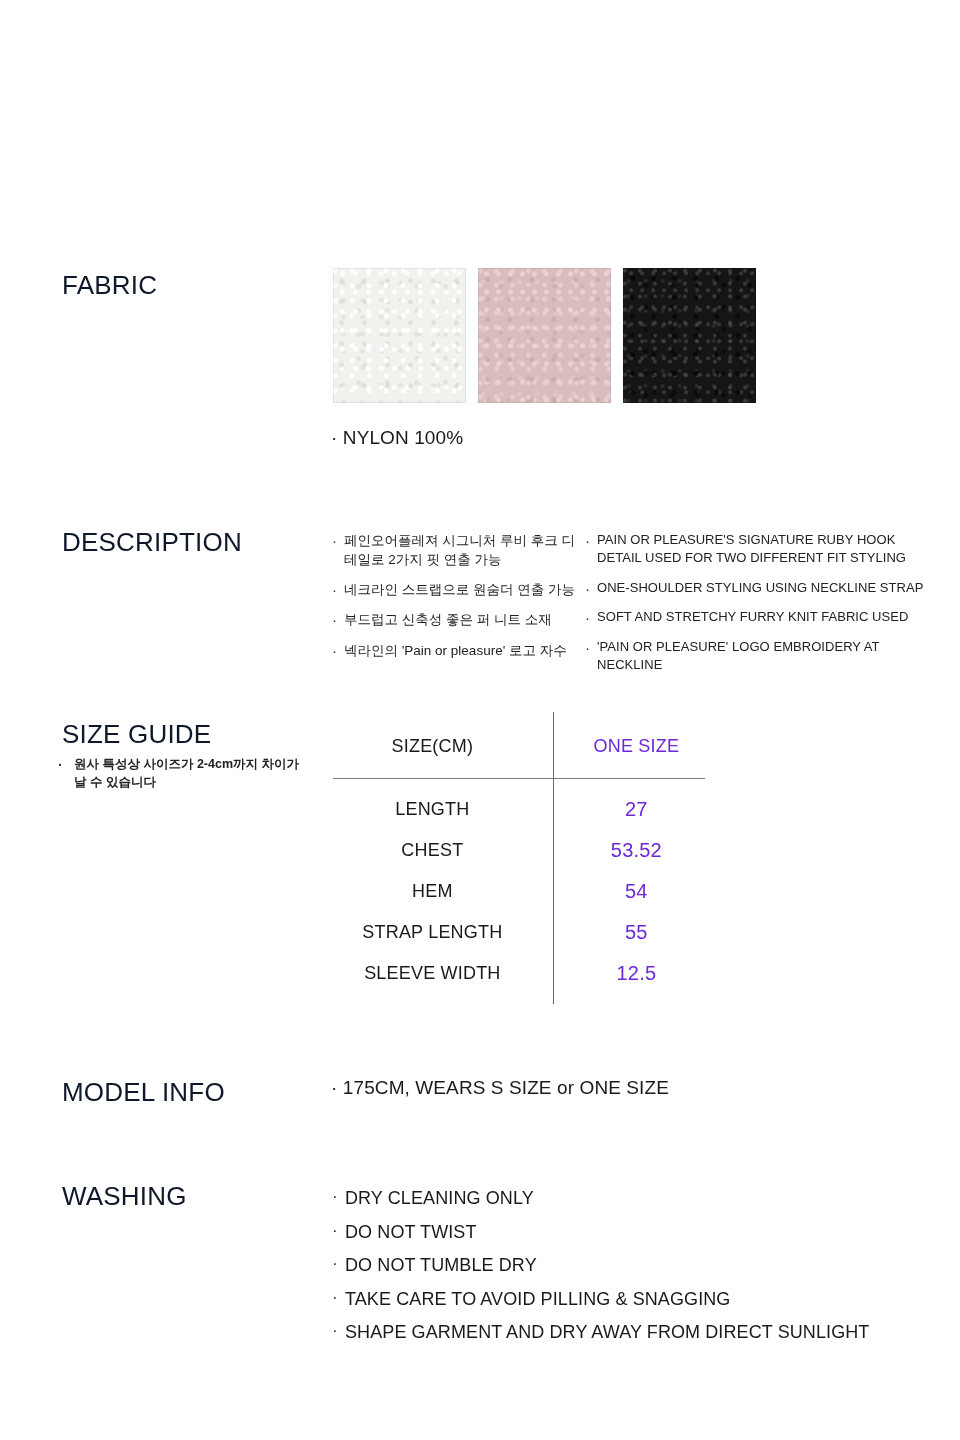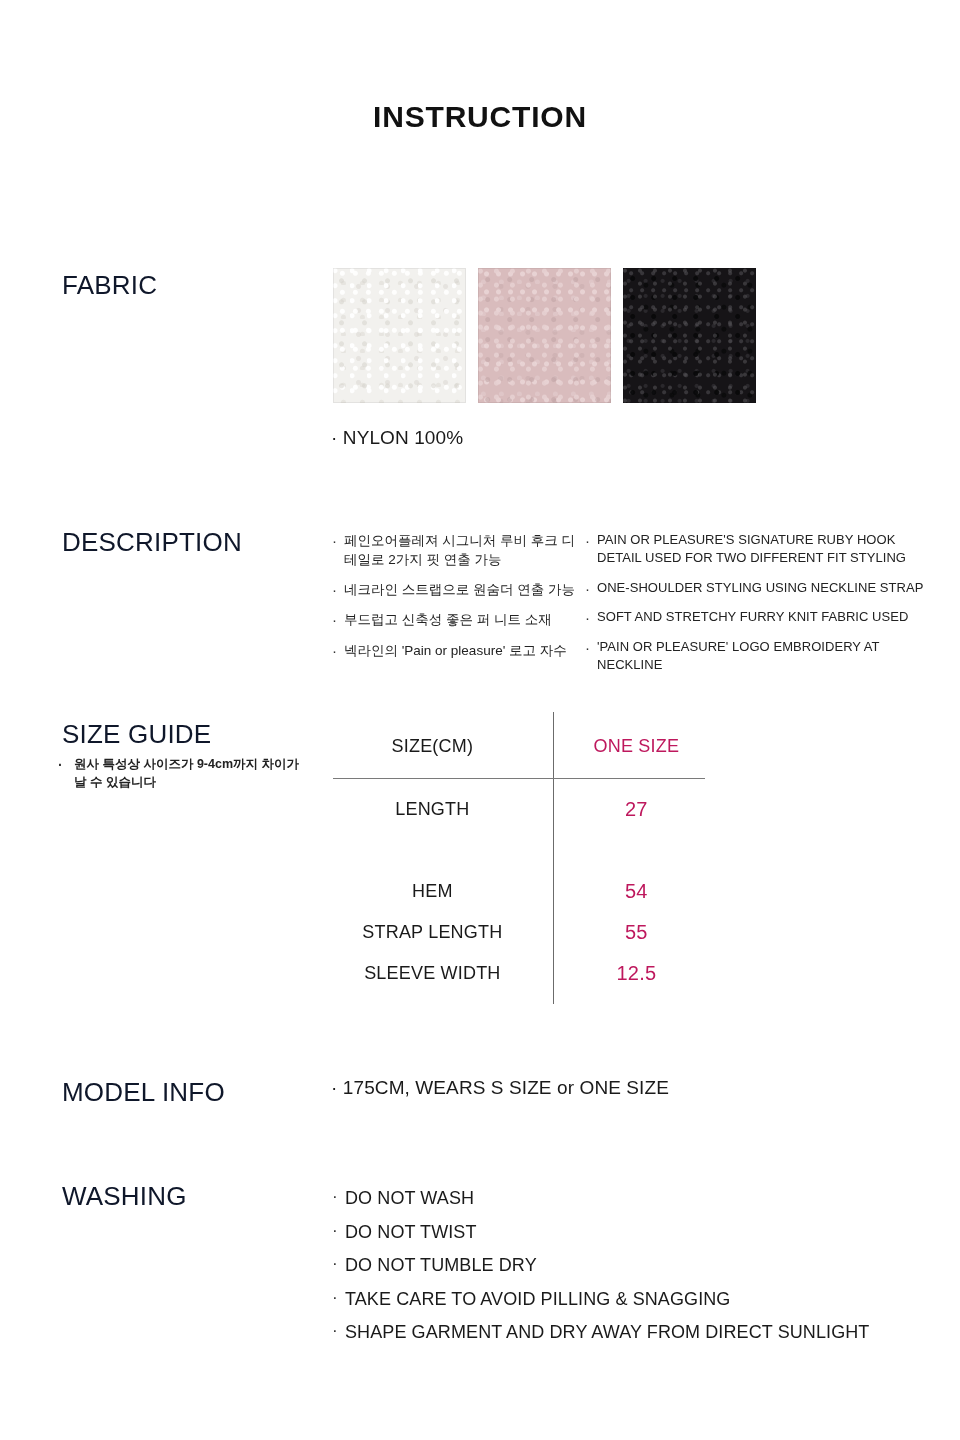--- a/index.html
+++ b/index.html
@@ -190,21 +190,21 @@
     width: 220px;
     text-align: center;
     font-size: 18px;
     color: #1a1a1a;
     letter-spacing: 0.2px;
   }
   .tcell-v {
     width: 152px;
     text-align: center;
     font-size: 20px;
-    color: #be185d;
+    color: #6d28d9;
     letter-spacing: 0.2px;
   }
   .thead .tcell-k, .thead .tcell-v { font-size: 18px; }
 
   
   .model-label { top: 1077px; }
   .model-text {
     position: absolute;
     left: 331px; top: 1077px;
     font-size: 19px;
@@ -229,21 +229,20 @@
   .wash-list ul.bul li::before {
     font-size: 17px;
     top: -1px;
   }
 </style>
 </head>
 <body>
 
 <div class="page">
 
-  <div class="title">INSTRUCTION</div>
 
   <div class="sec-label fabric-label">FABRIC</div>
 
   <div class="swatches">
     <div class="swatch sw-white">
         <span class="tex" style="background-color: rgb(242, 241, 238);"></span>
       </div>
     <div class="swatch sw-pink">
         <span class="tex" style="background-color: rgb(217, 188, 189);"></span>
       </div>
@@ -272,57 +271,61 @@
         <li>SOFT AND STRETCHY FURRY KNIT FABRIC USED</li>
         <li>'PAIN OR PLEASURE' LOGO EMBROIDERY AT NECKLINE</li>
       </ul>
     </div>
   </div>
 
   <div class="sec-label size-label">SIZE GUIDE</div>
 
   <div class="size-note">
     <span class="b">·</span>
-    <span class="txt">원사 특성상 사이즈가 9-4cm까지 차이가 날 수 있습니다</span>
+    <span class="txt">원사 특성상 사이즈가 2-4cm까지 차이가 날 수 있습니다</span>
   </div>
 
   <div class="size-table">
     <div class="vline"></div>
     <div class="hline"></div>
 
     <div class="trow thead" style="top:24px;">
       <div class="tcell-k">SIZE(CM)</div>
       <div class="tcell-v">ONE SIZE</div>
     </div>
 
     <div class="trow" style="top:86px;">
       <div class="tcell-k">LENGTH</div>
       <div class="tcell-v">27</div>
     </div>
+    <div class="trow" style="top:127px;">
+      <div class="tcell-k">CHEST</div>
+      <div class="tcell-v">53.52</div>
+    </div>
     <div class="trow" style="top:168px;">
       <div class="tcell-k">HEM</div>
       <div class="tcell-v">54</div>
     </div>
     <div class="trow" style="top:209px;">
       <div class="tcell-k">STRAP LENGTH</div>
       <div class="tcell-v">55</div>
     </div>
     <div class="trow" style="top:250px;">
       <div class="tcell-k">SLEEVE WIDTH</div>
       <div class="tcell-v">12.5</div>
     </div>
   </div>
 
   <div class="sec-label model-label">MODEL INFO</div>
   <div class="model-text">· 175CM, WEARS S SIZE or ONE SIZE</div>
 
   <div class="sec-label wash-label">WASHING</div>
   <div class="wash-list">
     <ul class="bul">
-      <li>DO NOT WASH</li>
+      <li>DRY CLEANING ONLY</li>
       <li>DO NOT TWIST</li>
       <li>DO NOT TUMBLE DRY</li>
       <li>TAKE CARE TO AVOID PILLING &amp; SNAGGING</li>
       <li>SHAPE GARMENT AND DRY AWAY FROM DIRECT SUNLIGHT</li>
     </ul>
   </div>
 
 </div>
 
 </body></html>

